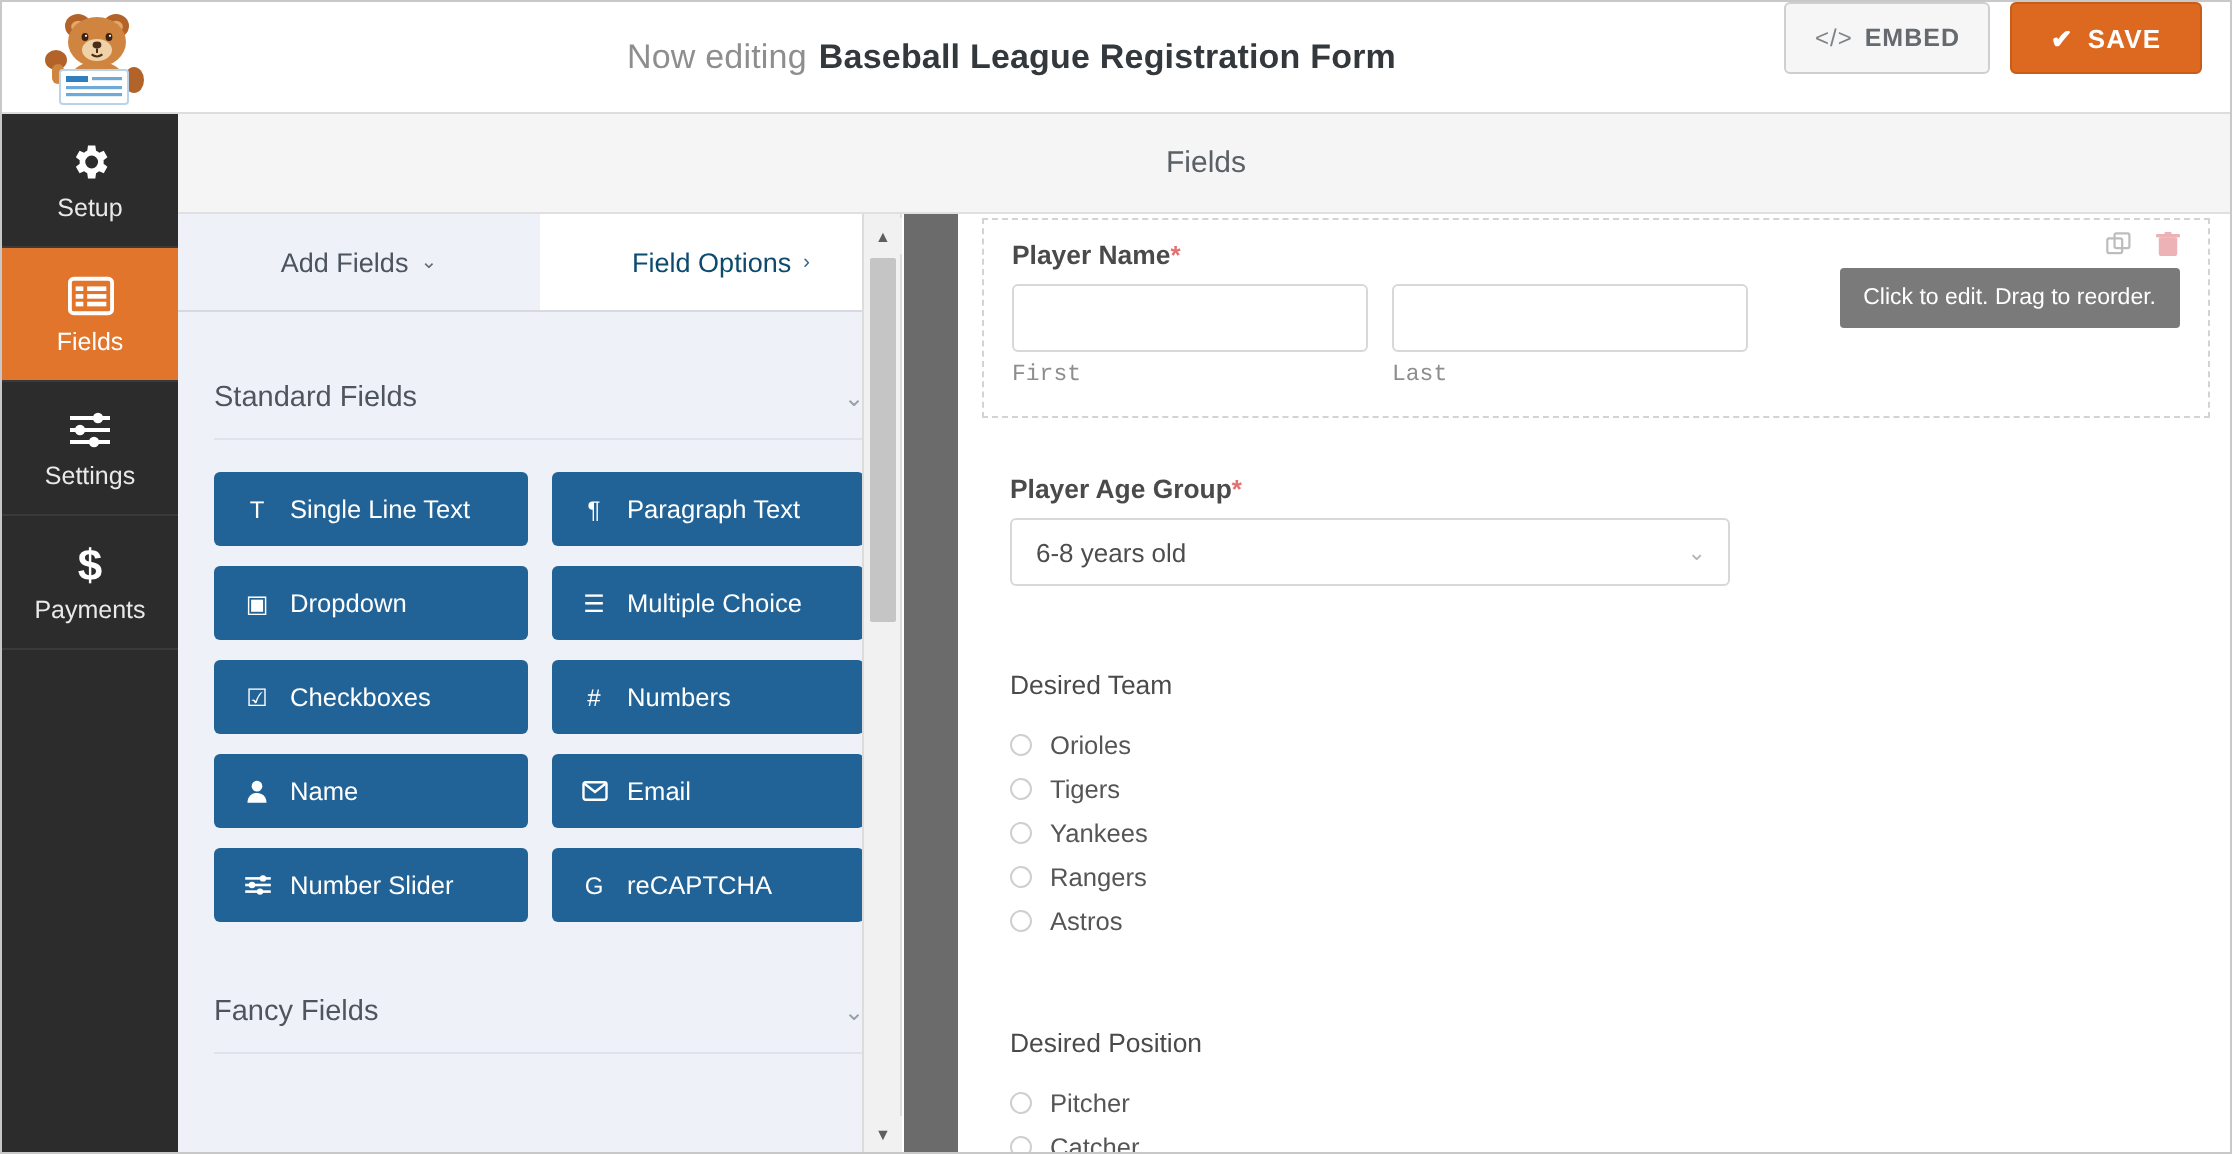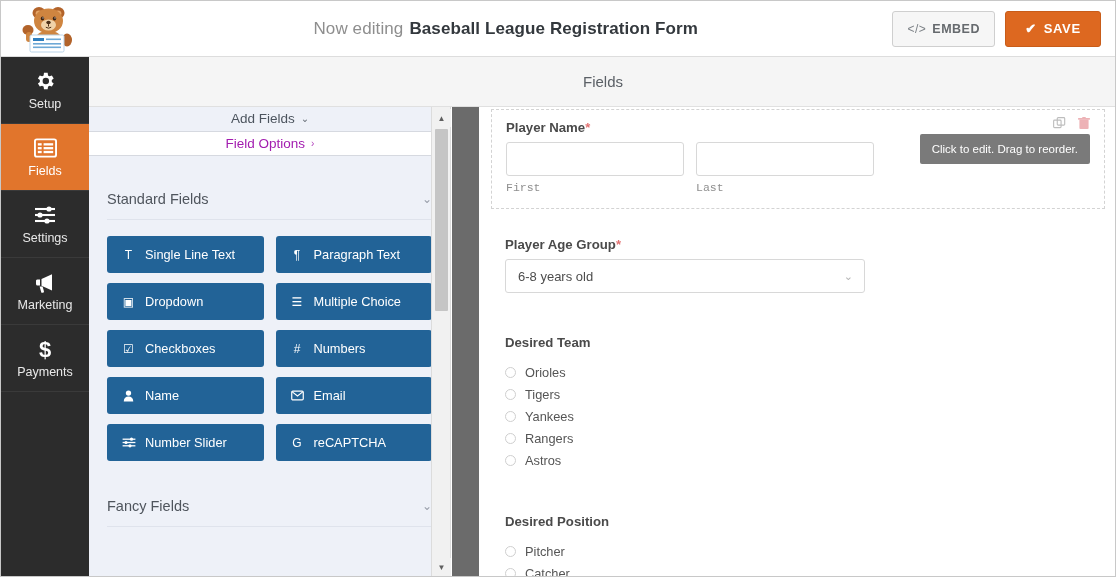--- a/index.html
+++ b/index.html
@@ -16,21 +16,21 @@
     background: #fff;
     overflow: hidden;
   }
 
   
   .topbar {
     position: absolute; left: 0; top: 0;
     width: 1116px; height: 56px;
     background: #ffffff;
     border-bottom: 1px solid #dddddd;
-    display: flex; align-items: center;
+    display: flex; align-items: flex-start;
   }
   .logo-wrap {
     width: 88px; height: 56px;
     display: flex; align-items: center; justify-content: center;
     flex: none;
   }
   .bear { position: relative; width: 62px; height: 50px; }
   .bear svg { display: block; }
 
   .title-area {
@@ -95,28 +95,28 @@
   .fields-strip .t { font-size: 15px; color: #5b6066; }
 
   
   .panel {
     position: absolute; left: 88px; top: 106px;
     width: 362px; height: 471px;
     background: #eef1f8;
     border-right: 1px solid #d6d9e0;
     overflow: hidden;
   }
-  .tabs { display: flex; height: 49px; width: 362px; flex-direction: column; }
+  .tabs { display: flex; height: 49px; width: 362px; }
   .tab {
     flex: 1; height: 49px;
     display: flex; align-items: center; justify-content: center; gap: 6px;
     font-size: 13.5px; cursor: pointer;
   }
   .tab.active { background: #eef1f8; color: #4c545e; border-bottom: 1px solid #d6d9e0;}
-  .tab.inactive { background: #ffffff; color: #a21caf; border-bottom: 1px solid #d6d9e0; }
+  .tab.inactive { background: #ffffff; color: #0c4a6e; border-bottom: 1px solid #d6d9e0; }
   .tab .caret { font-size: 10px; opacity: .85; }
 
   .section-head {
     margin: 22px 18px 0 18px;
     height: 42px;
     display: flex; align-items: center; justify-content: space-between;
     border-bottom: 1px solid #dfe3ec;
     font-size: 14.5px; color: #4f555d;
     cursor: pointer;
   }
@@ -217,21 +217,21 @@
     background: #fff;
     display: flex; align-items: center; padding: 0 12px;
     font-size: 13px; color: #4d4d4d;
     cursor: pointer;
   }
   .select-box .caret {
     position: absolute; right: 11px; top: 10px;
     color: #b4b4b4; font-size: 11px;
   }
 
-  .group-label { font-size: 13.2px; color: #4a4a4a; font-weight: bold; margin-bottom: 12px; }
+  .group-label { font-size: 13.2px; color: #4a4a4a; font-weight: normal; margin-bottom: 12px; }
   .radio-row { display: flex; align-items: center; gap: 9px; height: 21px; margin-bottom: 1px; }
   .radio {
     width: 11px; height: 11px; border-radius: 50%;
     border: 1px solid #cfcfcf; background: #fff; flex: none;
   }
   .radio-row .rl { font-size: 12.8px; color: #555555; }
 
   .blk-gap { height: 18px; }
 </style>
 </head>
@@ -327,30 +327,20 @@
           <line x1="2" y1="11" x2="22" y2="11"></line>
           <line x1="2" y1="17" x2="22" y2="17"></line>
           <circle cx="16" cy="5" r="2.6" fill="#ffffff" stroke="none"></circle>
           <circle cx="7" cy="11" r="2.6" fill="#ffffff" stroke="none"></circle>
           <circle cx="14" cy="17" r="2.6" fill="#ffffff" stroke="none"></circle>
         </svg>
       </span>
       <span class="lbl">Settings</span>
     </div>
 
-    <div class="nav-item">
-      <span class="ico">
-        <svg width="24" height="22" viewBox="0 0 24 22" fill="#ffffff">
-          <path d="M3 9.5 L3 13 a1.6 1.6 0 001.6 1.6 L7 14.6 L7 8.4 L4.6 8.4 A1.6 1.6 0 003 9.5 Z"></path>
-          <path d="M8.5 8 L19 3.2 L19 19.4 L8.5 14.8 Z"></path>
-          <path d="M6.6 15.4 L9.6 15.4 L11 20.4 a1.3 1.3 0 01-1.3 1.3 L8.4 21.7 Z"></path>
-        </svg>
-      </span>
-      <span class="lbl">Marketing</span>
-    </div>
 
     <div class="nav-item">
       <span class="ico">
         <svg width="22" height="24" viewBox="0 0 22 24">
           <text x="11" y="20" font-family="Liberation Sans, sans-serif" font-size="22" font-weight="bold" fill="#ffffff" text-anchor="middle">$</text>
         </svg>
       </span>
       <span class="lbl">Payments</span>
     </div>
   </div>

